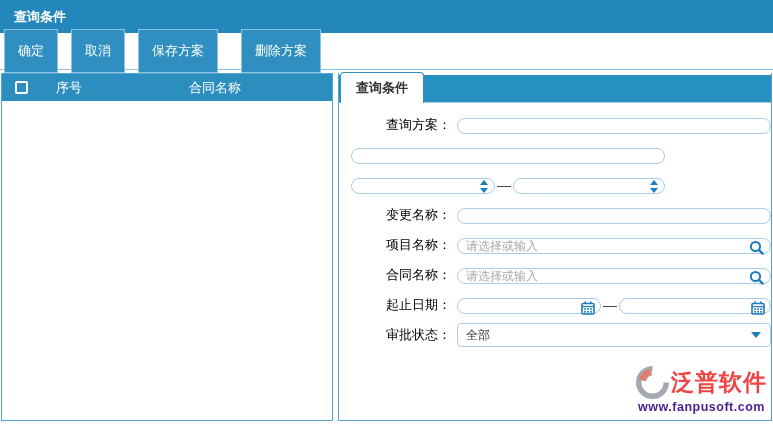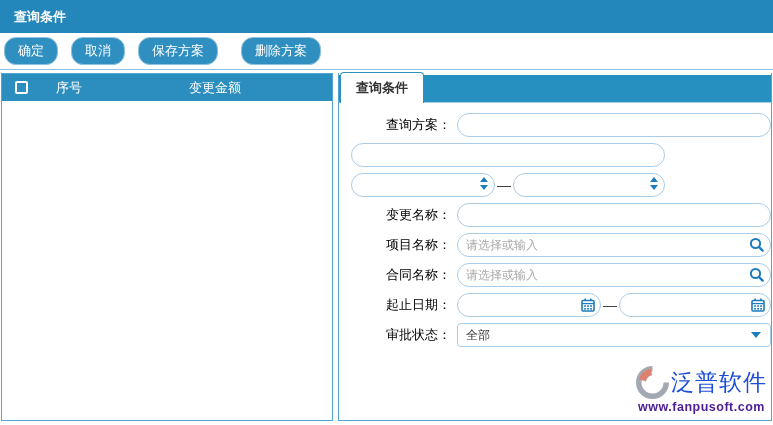--- a/index.html
+++ b/index.html
@@ -14,22 +14,22 @@
     height:33px; background:#2387BC; color:#fff;
     font-size:13px; font-weight:bold; line-height:33px;
     padding-left:14px;
   }
   
   .toolbar {
     height:36px; background:#fff; display:flex; align-items:center;
     padding-left:4px; gap:13px;
   }
   .btn {
-    height:28px; padding:0 13px; background:#2E8FC0;
-    border:1px solid #8FC2DE; border-radius:12px;
+    height:44px; padding:0 13px; background:#2E8FC0;
+    border:1px solid #8FC2DE; border-radius:0;
     color:#fff; font-size:13px; font-family:inherit; cursor:pointer;
     line-height:26px; white-space:nowrap;
   }
   .btn.last { margin-left:10px; }
   .divider { height:1px; background:#8CC3E2; }
   
   .content {
     height:353px; display:flex; padding:3px 1px 2px 1px;
   }
   
@@ -67,21 +67,21 @@
   }
   
   .form { padding:10px 0 0 12px; }
   .frow { display:flex; align-items:center; margin-bottom:6px; height:24px; }
   .flabel {
     width:100px; text-align:right; font-size:13px; color:#000000;
     margin-right:6px; white-space:nowrap;
   }
   .fcontrols { width:314px; display:flex; align-items:center; position:relative; }
   .inp {
-    height:24px; border:1px solid #A9CCE9; border-radius:12px;
+    height:16px; border:1px solid #A9CCE9; border-radius:12px;
     padding:0 8px; font-size:12px; color:#333; font-family:inherit;
     background:#fff; outline:none; width:100%;
   }
   .inp::placeholder { color:#A8A8A8; }
   .ibox { position:relative; }
   .ibox.full { width:314px; }
   .ibox.r1 { width:144px; }
   .ibox.r2 { width:152px; }
   .ibox .inp { width:100%; }
   .ibox.withicon .inp { padding-right:26px; }
@@ -106,21 +106,21 @@
     padding:0 9px 0 8px; font-size:12px; color:#333; cursor:pointer;
   }
   .caret { width:0; height:0; border-left:5px solid transparent;
     border-right:5px solid transparent; border-top:6px solid #1C7CBE; }
   
   .watermark {
     position:absolute; right:4px; bottom:6px;
     display:flex; flex-direction:column; align-items:center; user-select:none;
   }
   .wm-top { display:flex; align-items:center; gap:2px; }
-  .wm-brand { font-size:23px; font-weight:normal; color:#1d4ed8; letter-spacing:1px; }
+  .wm-brand { font-size:23px; font-weight:bold; color:#ef4444; letter-spacing:1px; }
   .wm-url { font-size:12.5px; font-weight:bold; color:#4c1d95; letter-spacing:0.5px; margin-top:1px; }
 </style>
 </head>
 <body>
 
 <div class="titlebar">
   <span>查询条件</span>
 </div>
 
 <div class="toolbar">
@@ -132,21 +132,21 @@
 <div class="divider"></div>
 
 <div class="content">
 
   <div class="left-panel">
     <div class="table-header">
       <div class="cell-cb">
         <div class="checkbox"></div>
       </div>
       <div class="cell-index">序号</div>
-      <div class="cell-plan">变更金额</div>
+      <div class="cell-plan">合同名称</div>
     </div>
     <div class="table-body"></div>
   </div>
 
   <div class="right-panel">
     <div class="tab-strip">
       <div class="tab">查询条件</div>
     </div>
 
     <div class="form">

